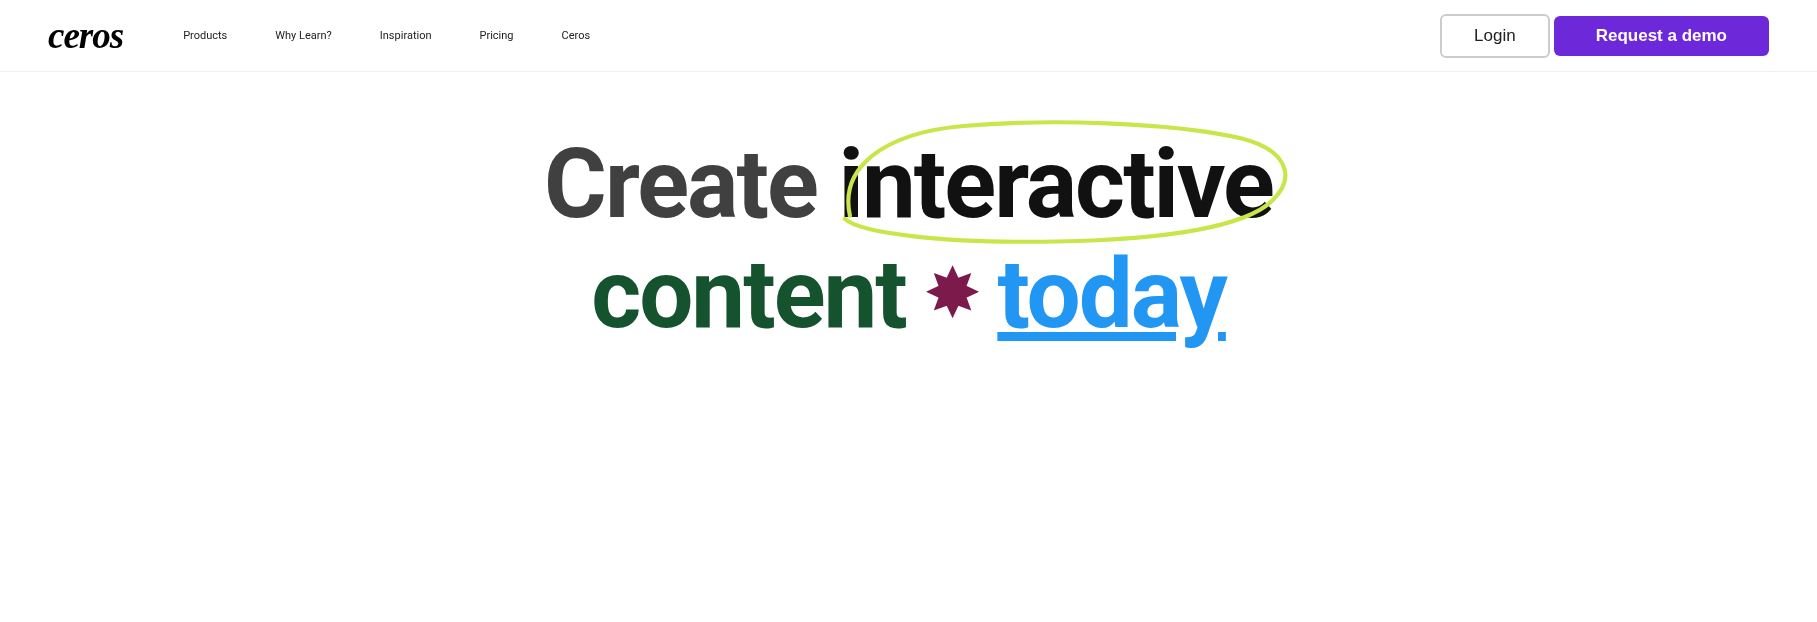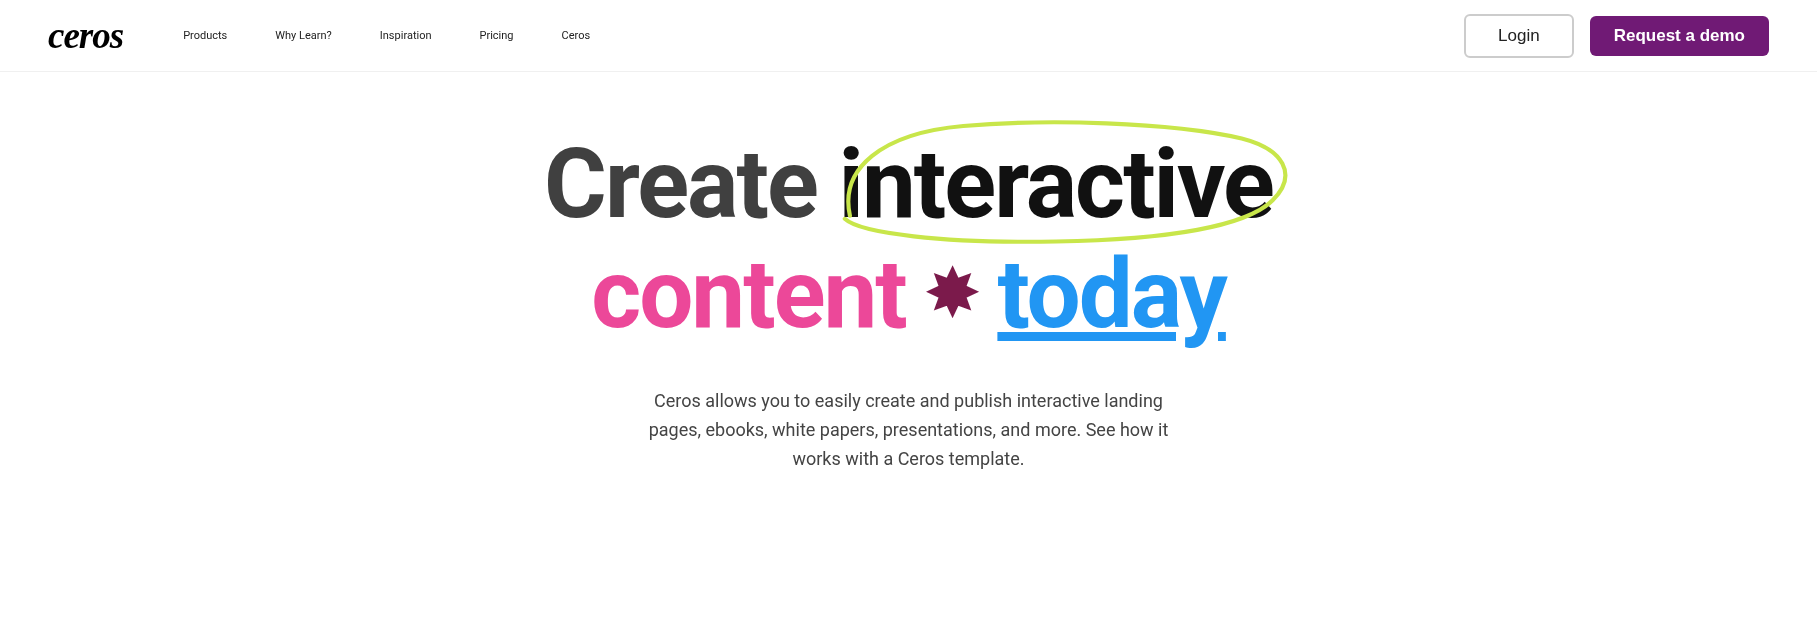--- a/index.html
+++ b/index.html
@@ -47,40 +47,40 @@
       font-size: 11px;
       color: #222222;
       text-decoration: none;
       font-weight: 400;
       cursor: pointer;
     }
 
     .nav-actions {
       display: flex;
       align-items: center;
-      gap: 16px;
+      gap: 4px;
     }
 
     .btn-login {
       padding: 10px 32px;
       font-size: 17px;
       font-weight: 500;
       color: #222222;
       background: #ffffff;
       border: 2px solid #cccccc;
       border-radius: 6px;
       cursor: pointer;
     }
 
     .btn-demo {
-      padding: 10px 24px;
+      padding: 10px 42px;
       font-size: 17px;
       font-weight: 600;
       color: #ffffff;
-      background: #701a75;
+      background: #6d28d9;
       border: none;
       border-radius: 6px;
       cursor: pointer;
     }
 
     
     .hero {
       display: flex;
       flex-direction: column;
       align-items: center;
@@ -134,21 +134,21 @@
       align-items: center;
       justify-content: center;
       gap: 20px;
       font-size: 96px;
       font-weight: 700;
       letter-spacing: -2px;
       margin-top: 4px;
     }
 
     .word-content {
-      color: #ec4899;
+      color: #14532d;
       text-align: right;
     }
 
     .star-icon {
       color: #7b1a4b;
       font-size: 64px;
       line-height: 1;
     }
 
     .word-today {
@@ -197,15 +197,14 @@
       </span>
     </span>
 
     <div class="hero-line2">
       <span class="word-content">content</span>
       <span class="star-icon">✸</span>
       <span class="word-today">today</span>
     </div>
   </div>
 
-  <p class="hero-subtitle">Ceros allows you to easily create and publish interactive landing pages, ebooks, white papers, presentations, and more. See how it works with a Ceros template.</p>
 
 </section>
 
 </body></html>

